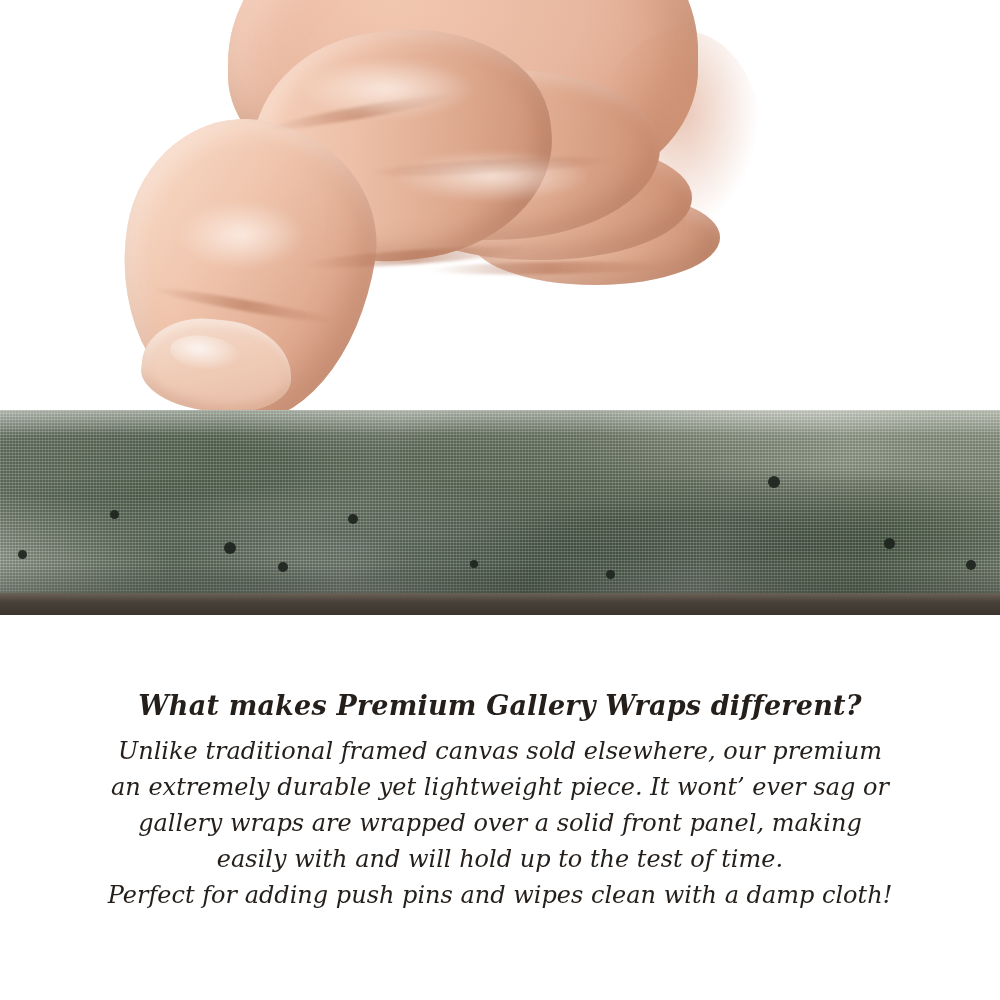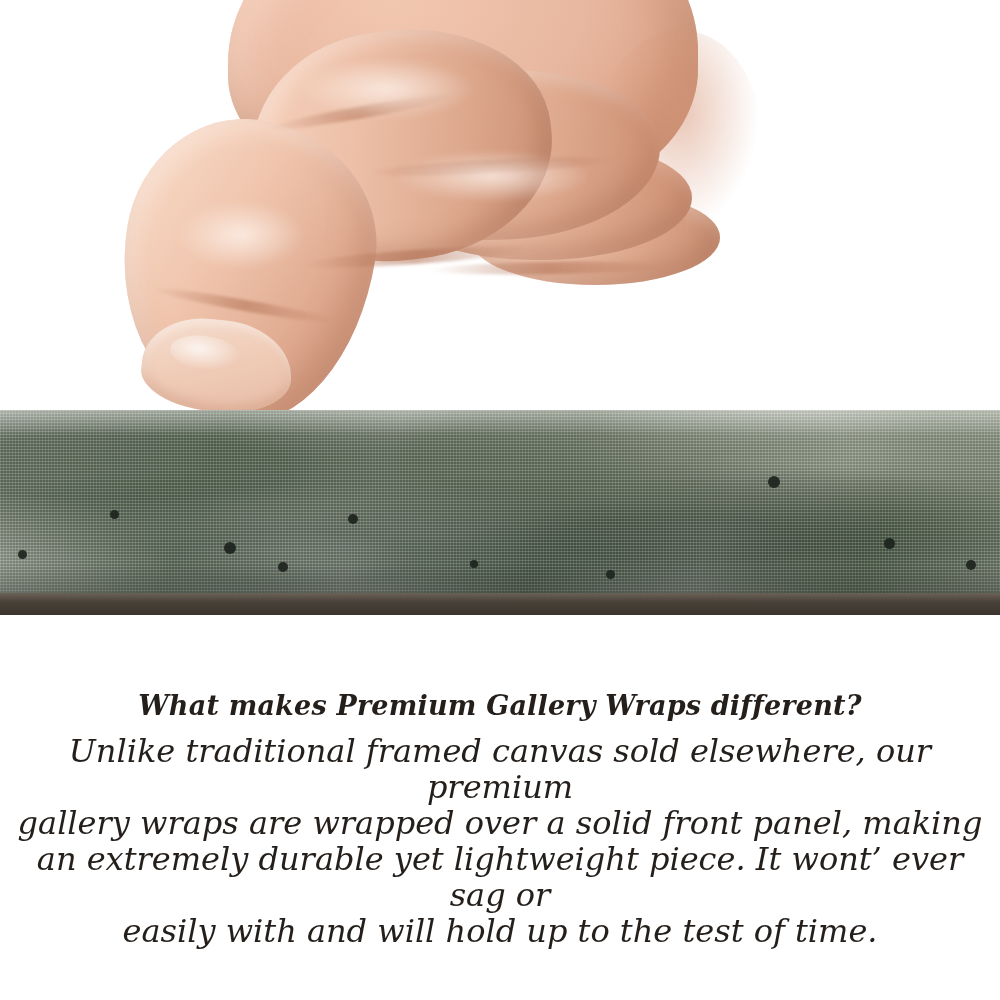--- a/index.html
+++ b/index.html
@@ -198,21 +198,21 @@
     font-style: italic;
   }
   .caption h2 {
     margin: 0 0 6px 0;
     font-size: 27px;
     font-weight: 700;
     letter-spacing: 0.2px;
   }
   .caption p {
     margin: 12px;
-    font-size: 32px;
+    font-size: 24px;
     line-height: 36px;
     font-weight: 400;
   }
   .caption .line { display: block; }
 </style>
 </head>
 <body>
 
 <div class="stage">
 
@@ -258,19 +258,20 @@
     <div class="wrap-topshade"></div>
     <div class="wrap-botshade"></div>
     <div class="panel-edge-hi"></div>
     <div class="panel-edge"></div>
   </div>
 
   <div class="caption">
     <h2>What makes Premium Gallery Wraps different?</h2>
     <p>
       <span class="line">Unlike traditional framed canvas sold elsewhere, our premium</span>
+      <span class="line">an extremely durable yet lightweight piece. It wont’ ever sag or</span>
       <span class="line">gallery wraps are wrapped over a solid front panel, making</span>
-      <span class="line">an extremely durable yet lightweight piece. It wont’ ever sag or</span>
       <span class="line">easily with and will hold up to the test of time.</span>
+      <span class="line">Perfect for adding push pins and wipes clean with a damp cloth!</span>
     </p>
   </div>
 
 </div>
 
 </body></html>

